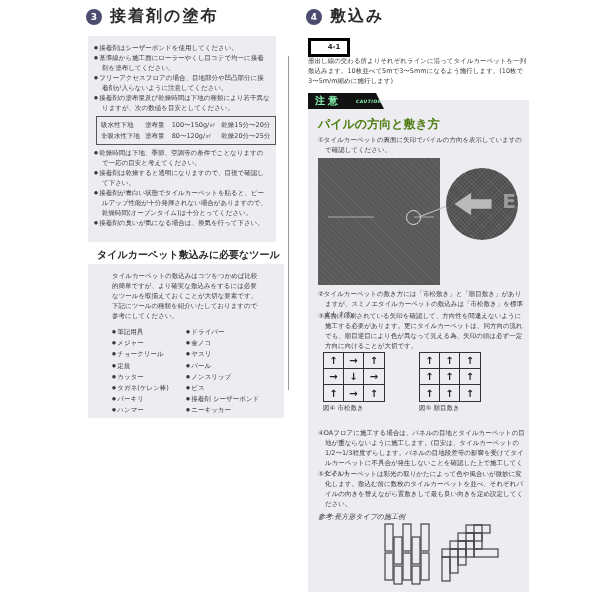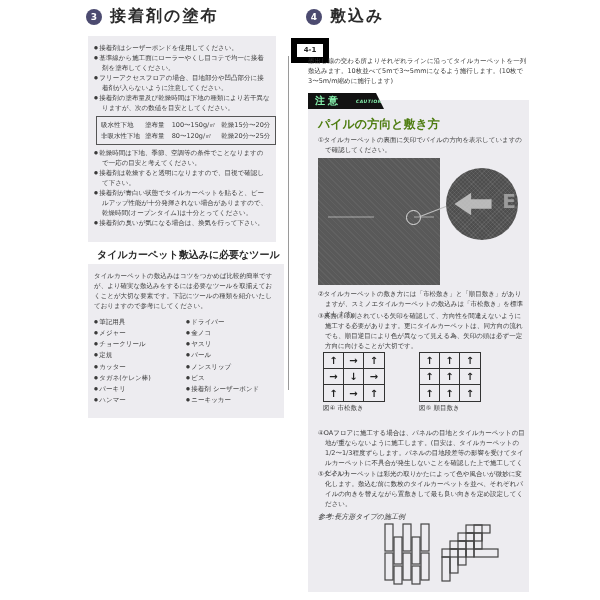--- a/index.html
+++ b/index.html
@@ -25,30 +25,30 @@
   .spec-table{margin:3px 0 3px 2px;width:180px;border:1px solid #555;background:#edecf0;
               padding:3px 4px;box-sizing:border-box;}
   .spec-row{display:flex;}
   .spec-row span{display:inline-block;white-space:nowrap;overflow:hidden;}
   .spec-row span:nth-child(1){width:46px;}
   .spec-row span:nth-child(2){width:28px;}
   .spec-row span:nth-child(3){width:52px;}
   .spec-row span:nth-child(4){width:52px;}
 
   #tools-heading{position:absolute;left:97px;top:248px;font-size:10px;font-weight:bold;color:#2a2a2a;}
-  #panel-tools{left:88px;top:264px;width:196px;height:154px;padding:7px 6px;box-sizing:border-box;}
+  #panel-tools{left:88px;top:264px;width:196px;height:154px;padding:7px 24px;box-sizing:border-box;}
   .tool-cols{display:flex;margin-top:6px;}
   .tool-cols ul{width:50%;}
   .tool-cols li{margin-bottom:1px;}
 
   #column-divider{position:absolute;left:288px;top:56px;width:1px;height:334px;background:#9a9a9a;}
 
   
-  #step-box{position:absolute;left:291px;top:38px;width:26px;height:13px;border:6px solid #000000;
-            font-size:7px;font-weight:bold;text-align:center;line-height:13px;color:#222;background:#fff;}
+  #step-box{position:absolute;left:308px;top:38px;width:26px;height:13px;border:3px solid #000000;
+            font-size:7px;font-weight:bold;text-align:center;line-height:13px;color:#222;background:#fff;padding-left:10px;}
   #step-text{position:absolute;left:308px;top:56px;width:222px;}
 
   #panel-caution{left:308px;top:100px;width:221px;height:492px;}
   #caution-badge{position:absolute;left:308px;top:93px;width:76px;height:16px;background:#121212;color:#86efac;
                  display:flex;align-items:center;padding-left:7px;gap:15px;box-sizing:border-box;
                  clip-path:polygon(0 0,calc(100% - 8px) 0,100% 100%,0 100%);}
   #caution-badge .jp{font-size:10px;font-weight:bold;letter-spacing:3px;}
   #caution-badge .en{font-size:4.5px;font-weight:bold;font-style:italic;letter-spacing:.5px;}
 
   #pile-heading{position:absolute;left:318px;top:116px;font-size:12px;font-weight:bold;color:#4d7c0f;}

